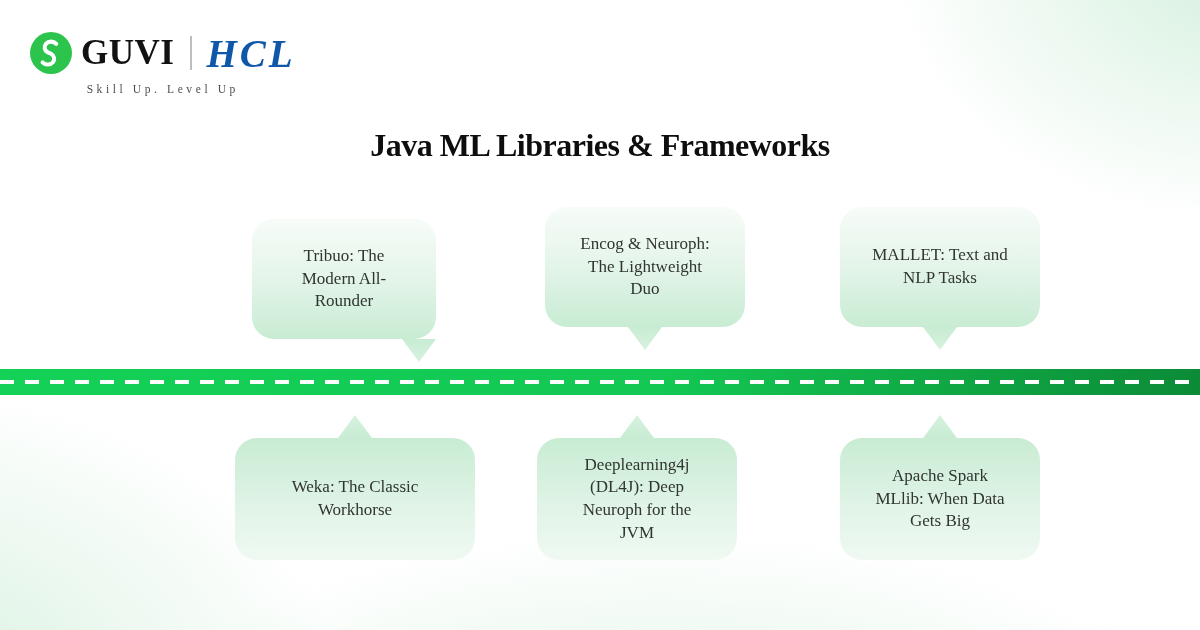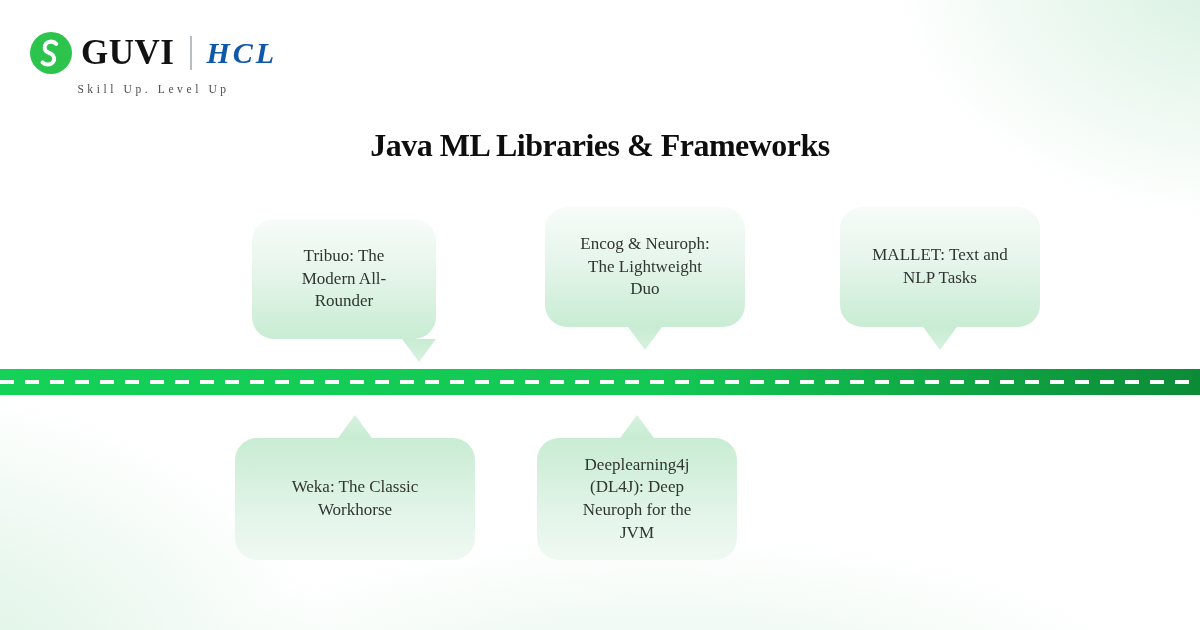--- a/index.html
+++ b/index.html
@@ -11,21 +11,21 @@
       radial-gradient(640px 430px at -10% 110%, var(--bg-tint) 0%, rgba(213,240,222,0) 72%),
       radial-gradient(720px 260px at 55% 114%, rgba(213,240,222,.65) 0%, rgba(213,240,222,0) 72%),
       #ffffff;
   }
   
   .brand{position:absolute;left:30px;top:30px;}
   .brand-row{display:flex;align-items:center;height:46px;}
   .guvi-badge{width:42px;height:42px;display:block;}
   .guvi-word{font-size:35px;font-weight:700;color:#121212;letter-spacing:.5px;margin-left:9px;}
   .brand-divider{width:2px;height:34px;background:#b9bec3;margin:0 14px 0 16px;}
-  .hcl-word{font-size:30px;font-weight:700;font-style:italic;color:var(--hcl-blue);letter-spacing:3px;}
+  .hcl-word{font-size:39px;font-weight:700;font-style:italic;color:var(--hcl-blue);letter-spacing:3px;}
   .tagline{margin-top:7px;font-size:11.5px;color:var(--tagline-gray);letter-spacing:3.6px;font-weight:500;text-align:center;}
   
   .title{
     position:absolute;left:0;top:127px;width:100%;margin:0;text-align:center;
     font-size:32px;font-weight:700;letter-spacing:-.5px;color:var(--title-black);
   }
   
   .timeline{
     position:absolute;left:0;top:369px;width:1200px;height:26px;
     background:linear-gradient(90deg,var(--timeline-start) 0%,#13c853 55%,var(--timeline-end) 100%);
@@ -115,14 +115,22 @@
   <div class="co bot c5">
     <div class="pointer up"></div>
     <div class="bubble">
       <span>Deeplearning4j
 (DL4J): Deep
 Neuroph for the
 JVM</span>
     </div>
   </div>
 
+  <div class="co bot c6">
+    <div class="pointer up"></div>
+    <div class="bubble">
+      <span>Apache Spark
+MLlib: When Data
+Gets Big</span>
+    </div>
+  </div>
 
 </div>
 
 </body></html>

